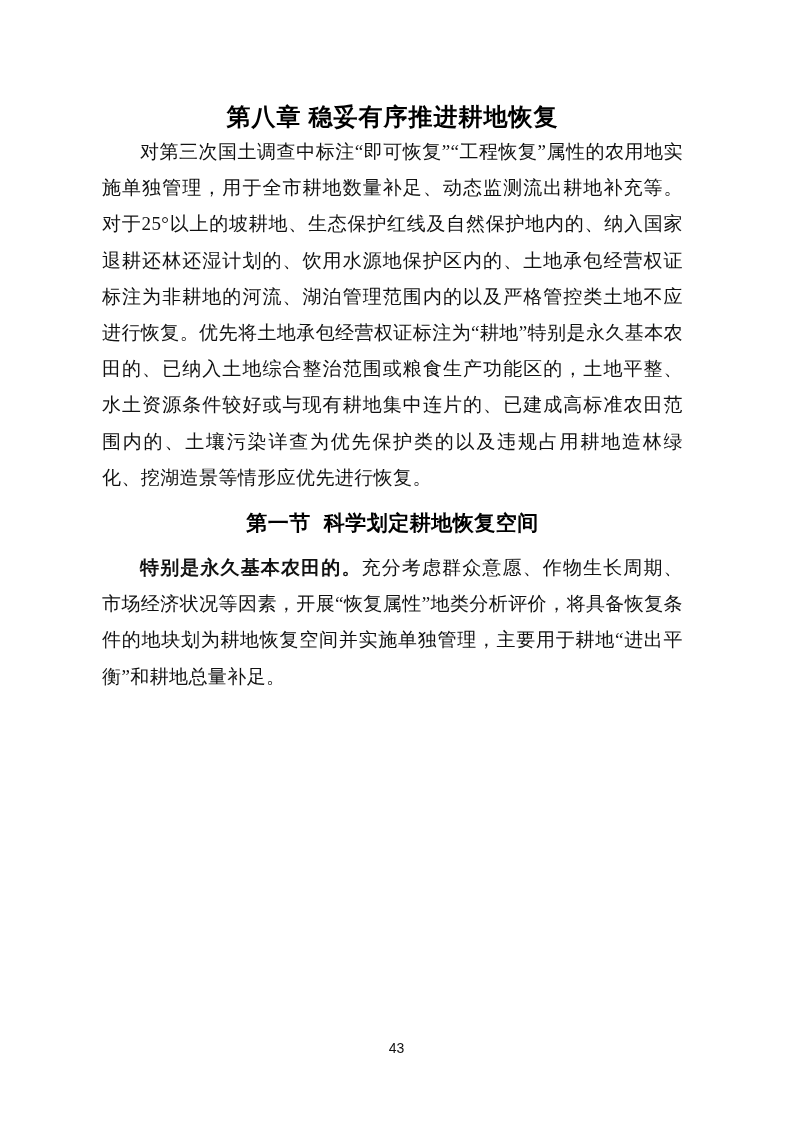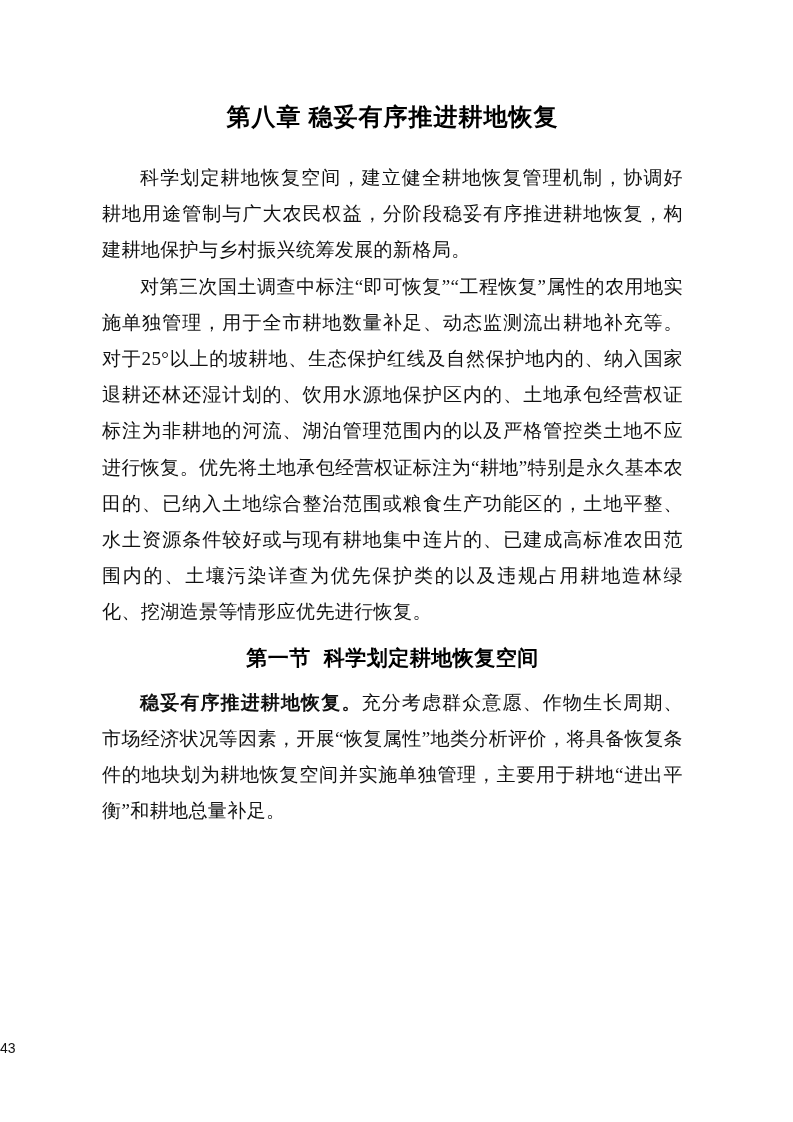--- a/index.html
+++ b/index.html
@@ -50,43 +50,40 @@
     letter-spacing: 0.5px;
     line-height: 32px;
     color: #000000;
     font-family: Liberation Mono, monospace;
   }
   .page-number {
     position: absolute;
     left: 0;
     right: 0;
     bottom: 66px;
-    text-align: left;
+    text-align: center;
     font-size: 14px;
     font-family: "Liberation Sans", "DejaVu Sans", sans-serif;
     color: #111111;
   }
 </style>
 </head>
 <body>
 
 <div class="page">
 
   <h1 class="chapter-title">第八章 稳妥有序推进耕地恢复</h1>
 
-  <p class="body-para first">
-    <span>科学划定耕地恢复空间，建立健全耕地恢复管理机制，协调好耕地用途管制与广大农民权益，分阶段稳妥有序推进耕地恢复，构建耕地保护与乡村振兴统筹发展的新格局。</span>
-  </p>
 
   <p class="body-para">
     <span>对第三次国土调查中标注“即可恢复”“工程恢复”属性的农用地实施单独管理，用于全市耕地数量补足、动态监测流出耕地补充等。对于25°以上的坡耕地、生态保护红线及自然保护地内的、纳入国家退耕还林还湿计划的、饮用水源地保护区内的、土地承包经营权证标注为非耕地的河流、湖泊管理范围内的以及严格管控类土地不应进行恢复。优先将土地承包经营权证标注为“耕地”特别是永久基本农田的、已纳入土地综合整治范围或粮食生产功能区的，土地平整、水土资源条件较好或与现有耕地集中连片的、已建成高标准农田范围内的、土壤污染详查为优先保护类的以及违规占用耕地造林绿化、挖湖造景等情形应优先进行恢复。</span>
   </p>
 
   <h2 class="section-title">第一节 科学划定耕地恢复空间</h2>
 
   <p class="body-para">
-    <span class="lead">稳妥有序推进耕地恢复。</span><span>充分考虑群众意愿、作物生长周期、市场经济状况等因素，开展“恢复属性”地类分析评价，将具备恢复条件的地块划为耕地恢复空间并实施单独管理，主要用于耕地“进出平衡”和耕地总量补足。</span>
+    <span class="lead">特别是永久基本农田的。</span><span>充分考虑群众意愿、作物生长周期、市场经济状况等因素，开展“恢复属性”地类分析评价，将具备恢复条件的地块划为耕地恢复空间并实施单独管理，主要用于耕地“进出平衡”和耕地总量补足。</span>
   </p>
 
 
   <div class="page-number">43</div>
 
 </div>
 
 </body></html>

